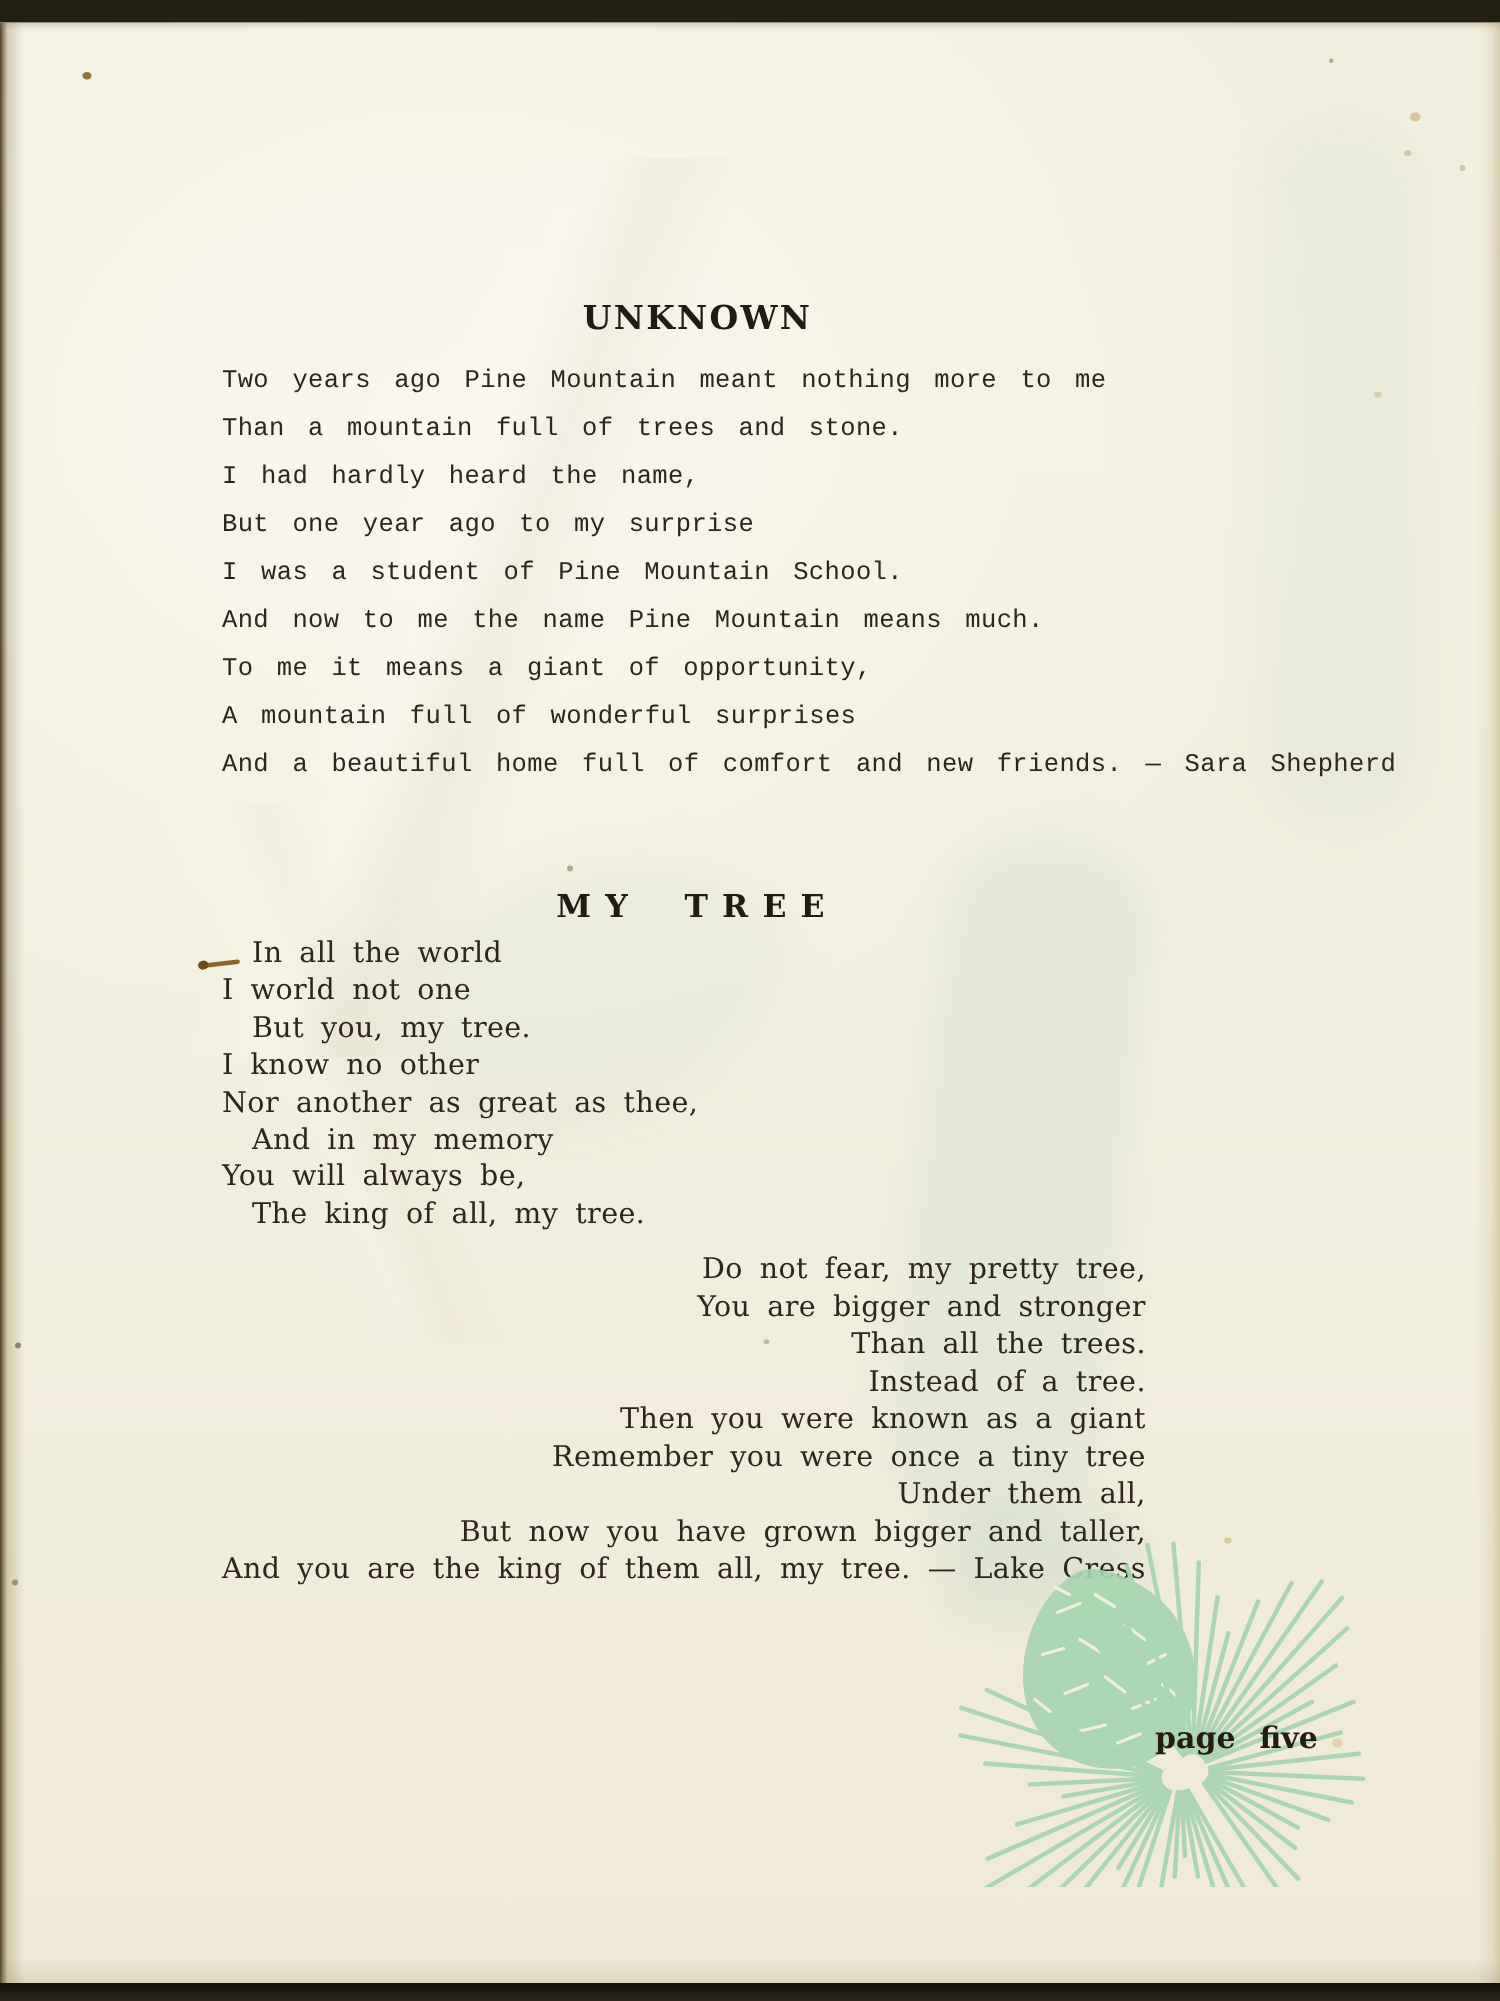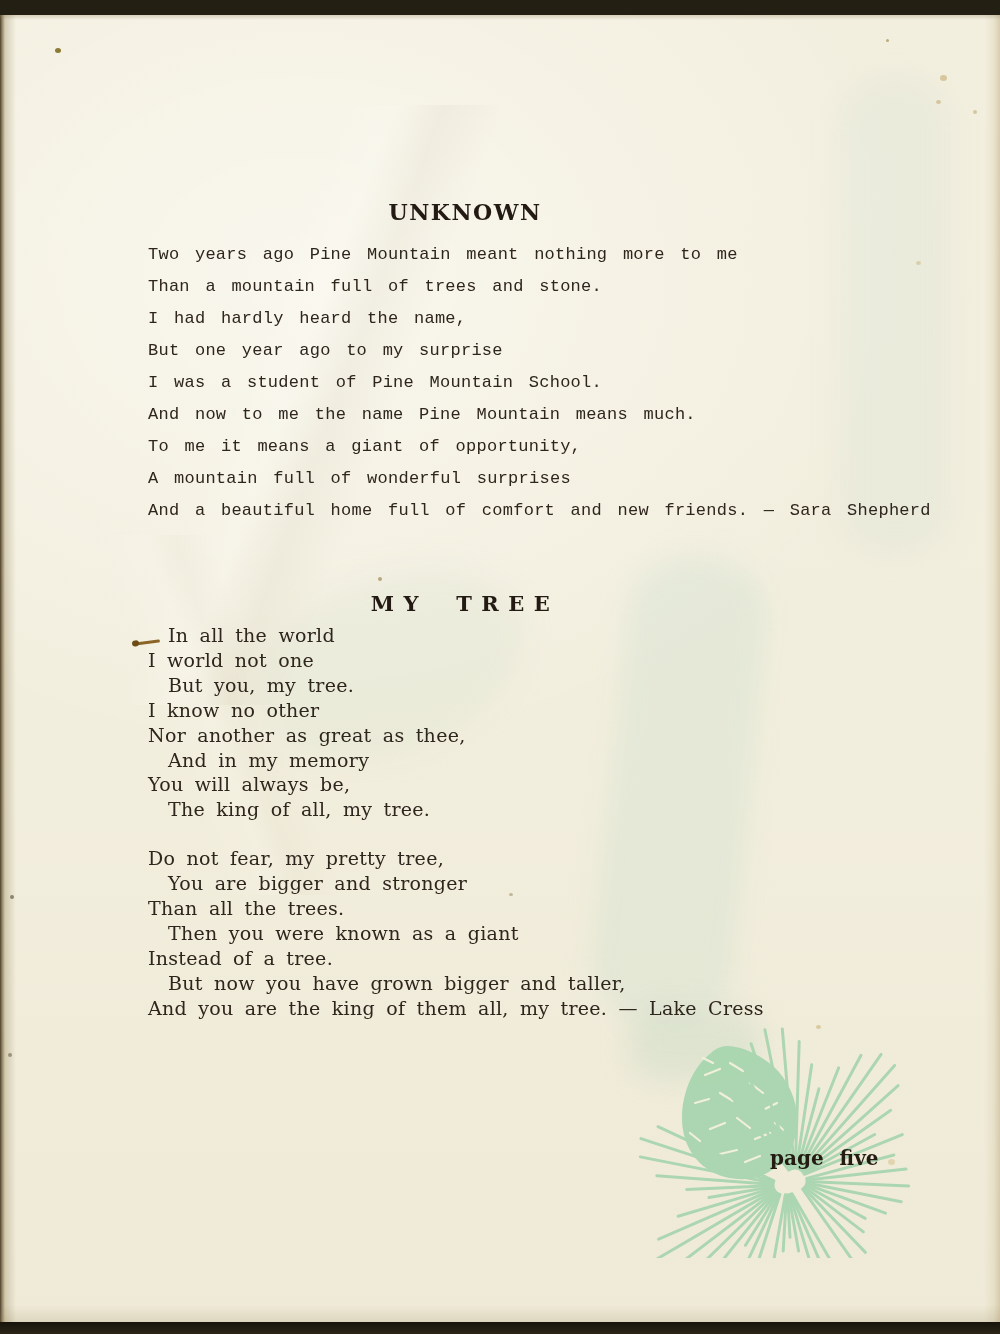--- a/index.html
+++ b/index.html
@@ -37,21 +37,21 @@
   .ghost-c{left:250px;top:560px;width:280px;height:180px;background:rgba(180,205,185,.12);border-radius:50%;transform:rotate(-20deg);}
   .ghost-d{left:630px;top:995px;width:130px;height:70px;background:rgba(160,200,175,.22);border-radius:30%;}
   
   .speck{position:absolute;border-radius:50%;}
   .poem-title{position:absolute;left:130px;width:670px;text-align:center;
     font-weight:bold;font-size:22px;letter-spacing:1.5px;color:#231b13;}
   .title-spaced{letter-spacing:.45em;word-spacing:.55em;font-size:21px;margin-top:12px;}
   .poem{position:absolute;left:148px;color:#2e251c;}
   .poem1 .line{font-size:17px;line-height:32px;word-spacing:.30em;letter-spacing:.015em;white-space:nowrap;font-family:Liberation Mono, monospace;}
   .poem2 .line{font-size:19px;line-height:24.9px;word-spacing:.26em;letter-spacing:.015em;white-space:nowrap;}
-  .poem2 .stanza2{margin-top:24px;}
+  .poem2 .stanza2{margin-top:12px;text-align:right;}
   .line.in{padding-left:20px;}
   
   .pen-mark{position:absolute;left:134px;top:626px;width:26px;height:3px;background:#8a6526;
     transform:rotate(-7deg);border-radius:2px;}
   .pen-mark::before{content:"";position:absolute;left:-2px;top:-2px;width:7px;height:6px;background:#6d4c16;border-radius:50%;}
   
   .pine-wrap{position:absolute;left:625px;top:998px;width:300px;height:245px;}
   .pine-wrap svg{opacity:.92;}
   .page-label{position:absolute;left:770px;top:1131px;font-weight:bold;font-size:20px;
     word-spacing:.45em;color:#241c12;z-index:5;}
@@ -92,22 +92,24 @@
       <div class="line">I know no other</div>
       <div class="line">Nor another as great as thee,</div>
       <div class="line in">And in my memory</div>
       <div class="line">You will always be,</div>
       <div class="line in">The king of all, my tree.</div>
     </div>
     <div class="stanza2">
       <div class="line">Do not fear, my pretty tree,</div>
       <div class="line in">You are bigger and stronger</div>
       <div class="line">Than all the trees.</div>
+      <div class="line">Instead of a tree.</div>
       <div class="line in">Then you were known as a giant</div>
-      <div class="line">Instead of a tree.</div>
+      <div class="line in">Remember you were once a tiny tree</div>
+      <div class="line">Under them all,</div>
       <div class="line in">But now you have grown bigger and taller,</div>
       <div class="line">And you are the king of them all, my tree. — Lake Cress</div>
     </div>
   </div>
 
   <div class="pine-wrap">
     <svg id="pine-svg" width="300" height="245" viewBox="0 0 300 245" stroke="#a6d5ae" stroke-linecap="round" fill="none">
       <path d="M86,40 C70,52 58,76 57,102 C56,132 72,156 100,164
                C130,172 158,157 168,131 C178,105 170,73 148,53
                C134,41 116,33 102,33 C96,33 90,36 86,40 Z" fill="#a6d5ae" stroke="none"></path>

